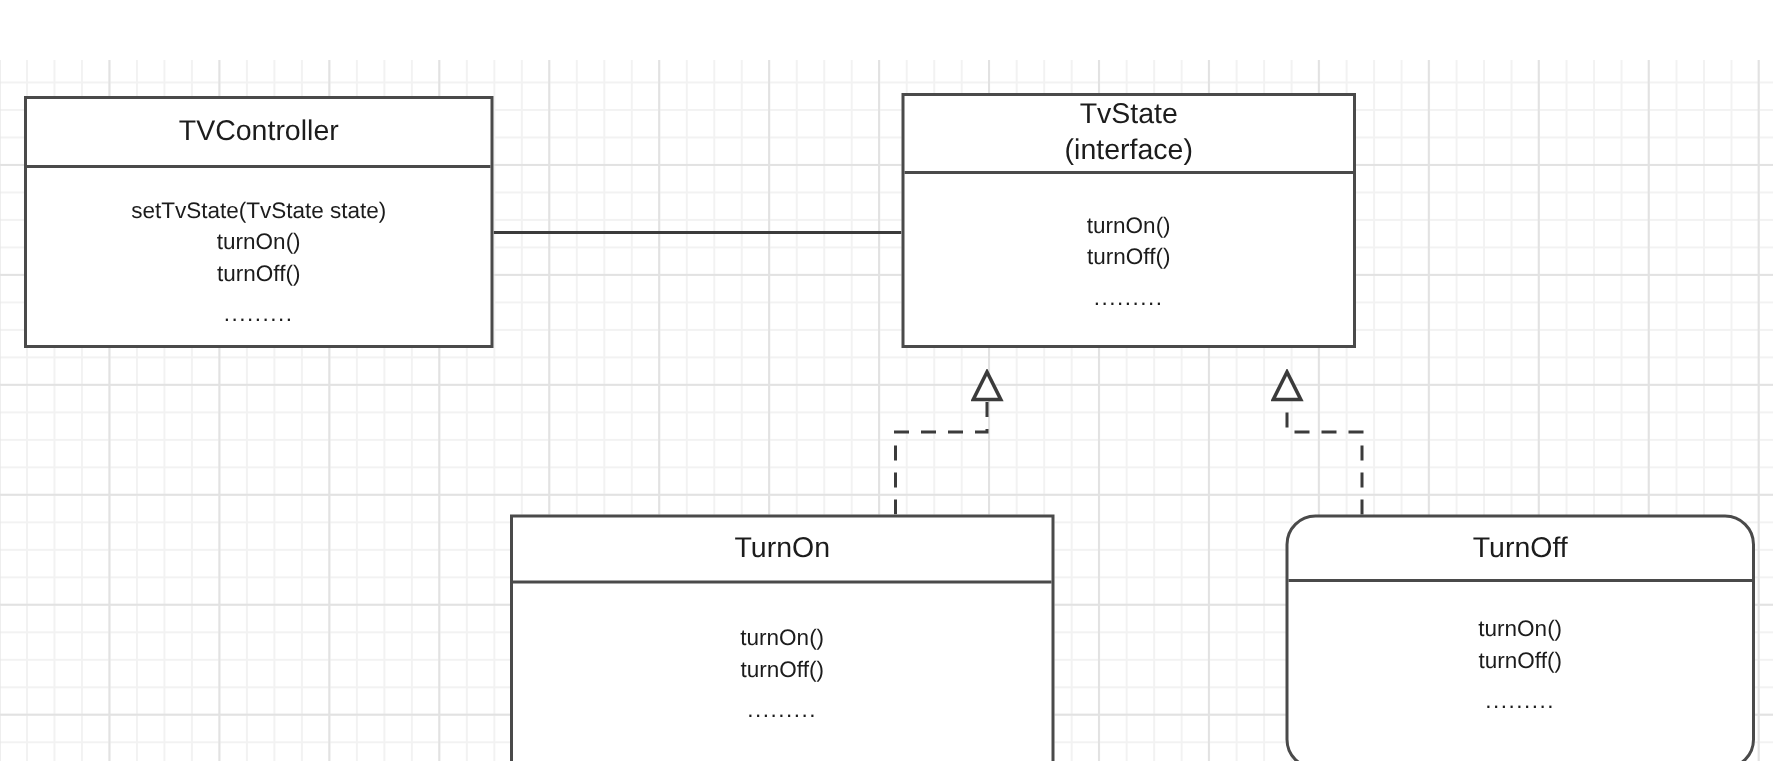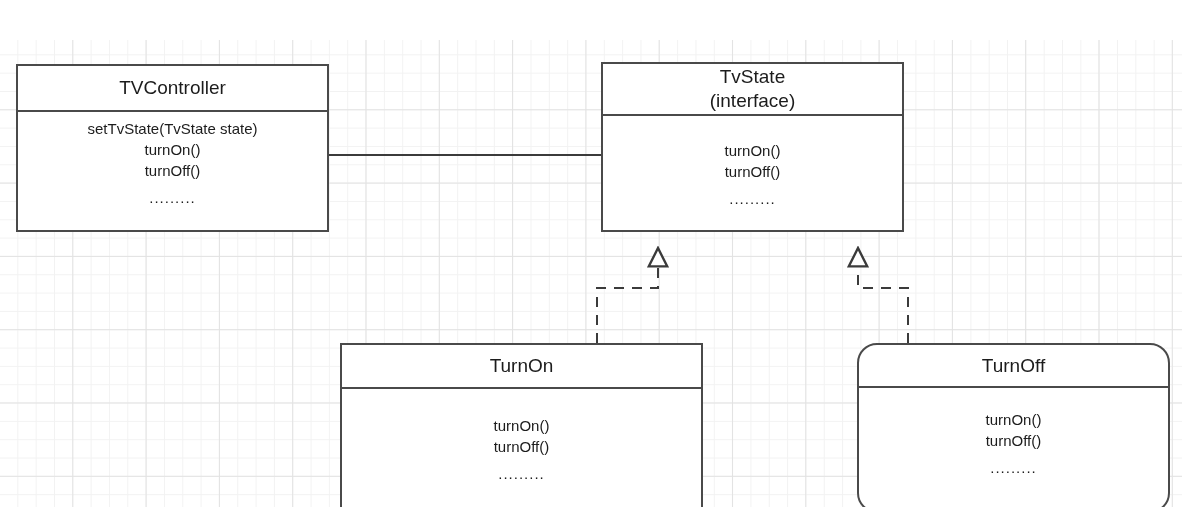--- a/index.html
+++ b/index.html
@@ -53,21 +53,21 @@
     align-items: center;
     justify-content: center;
     padding: 3px 4px;
   }
   .uml-body {
     flex: 1;
     text-align: center;
     color: #1c1c1c;
     font-size: 15px;
     line-height: 21px;
-    padding-top: 6px;
+    padding-top: 18px;
   }
   .uml-body .ellipsis {
     display: block;
     letter-spacing: 1px;
     font-size: 15px;
     line-height: 22px;
     margin-top: 6px;
   }
   .uml-body .member { display: block; }
 

